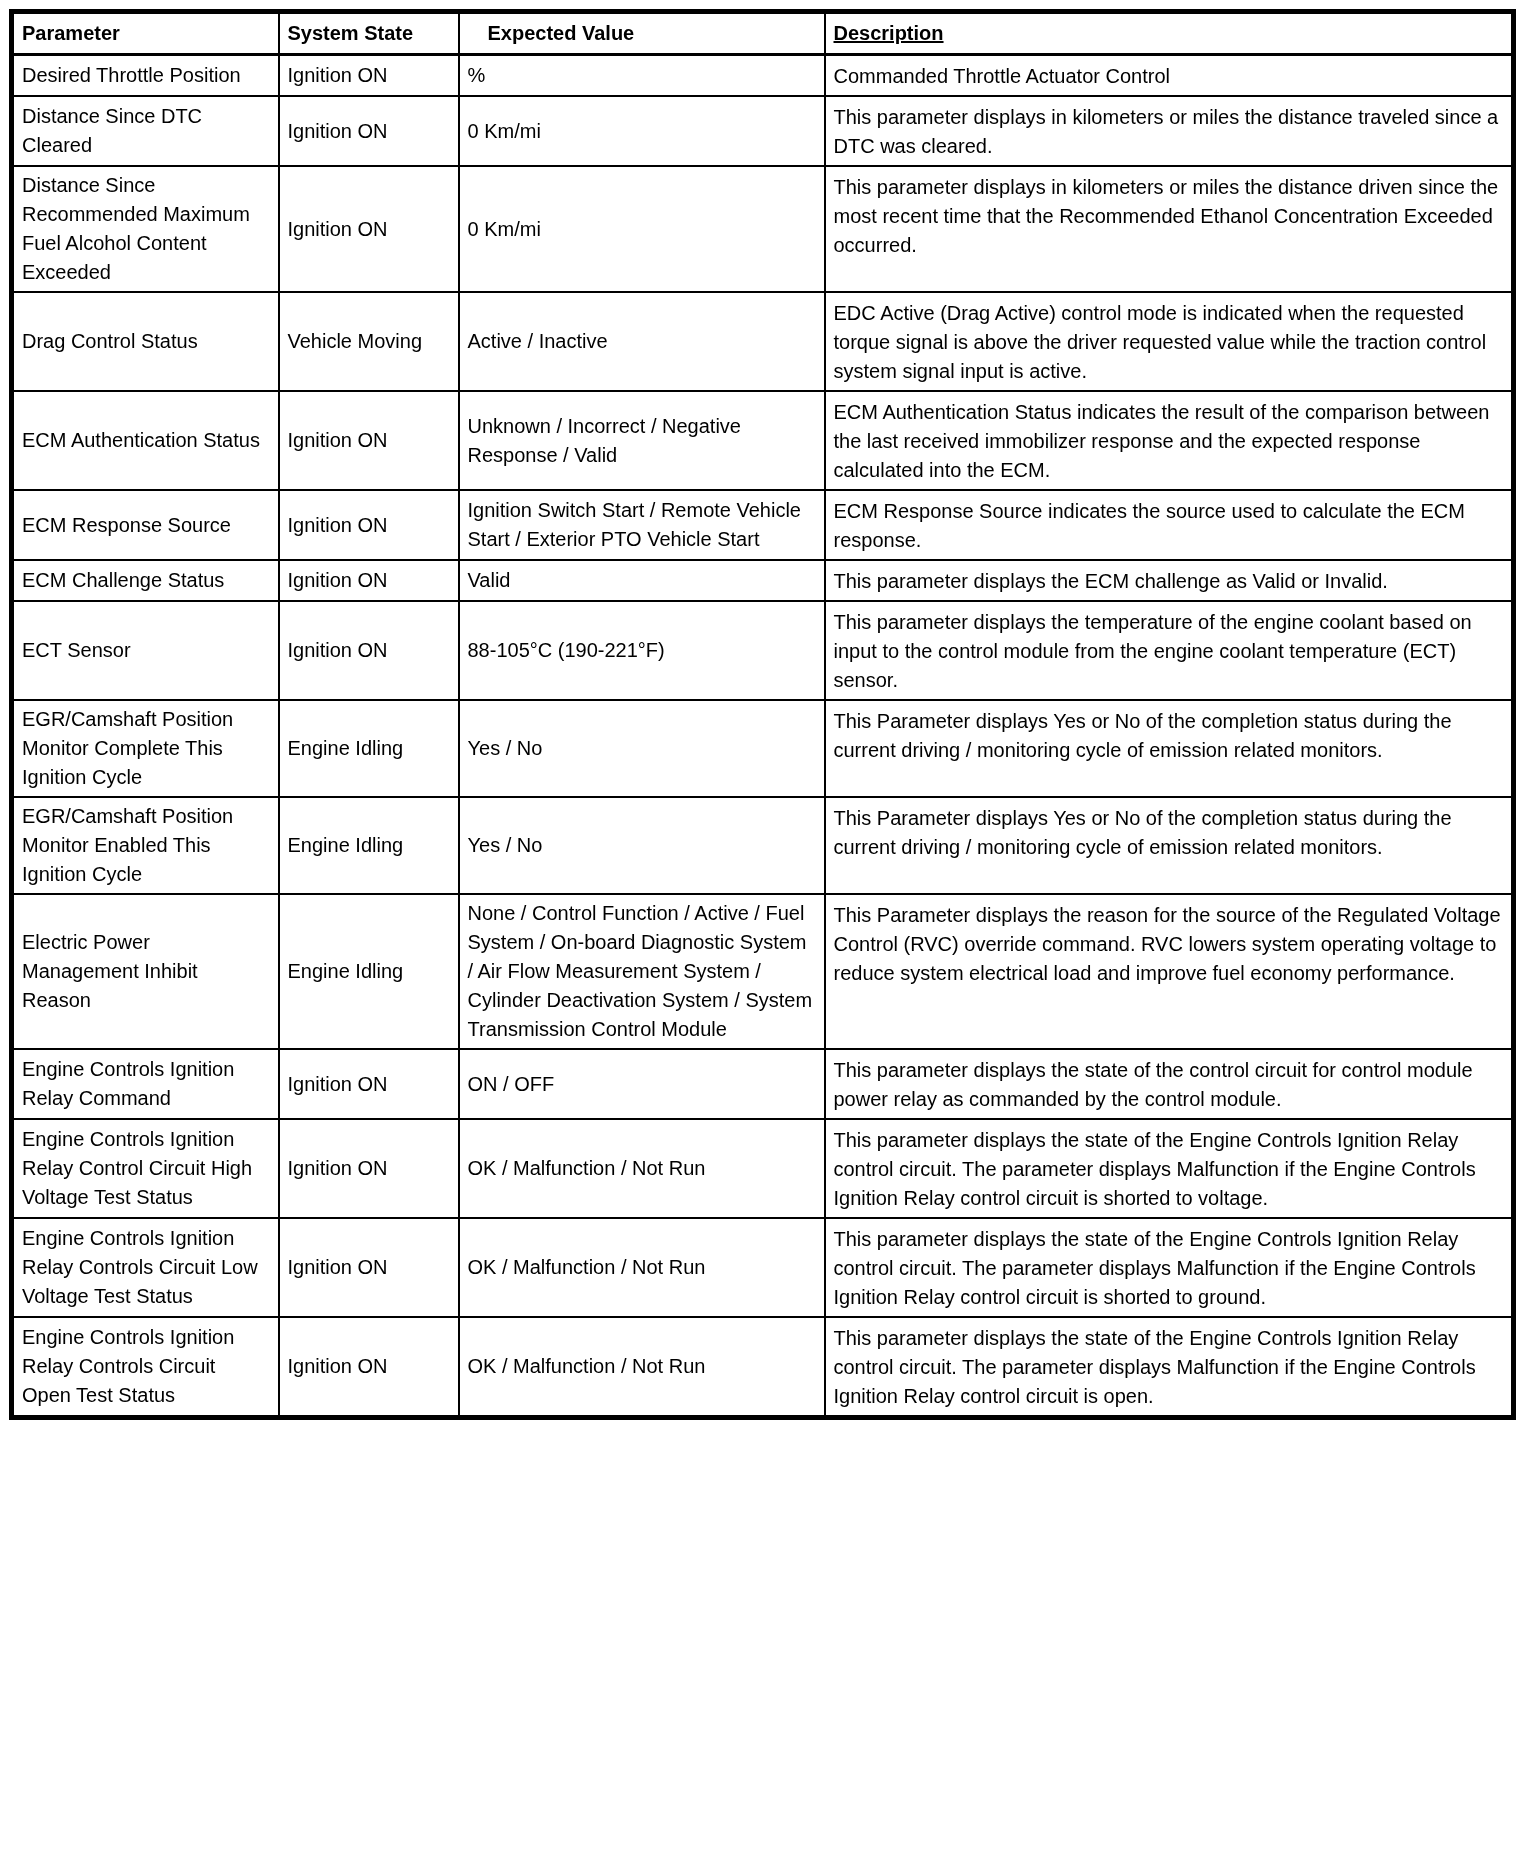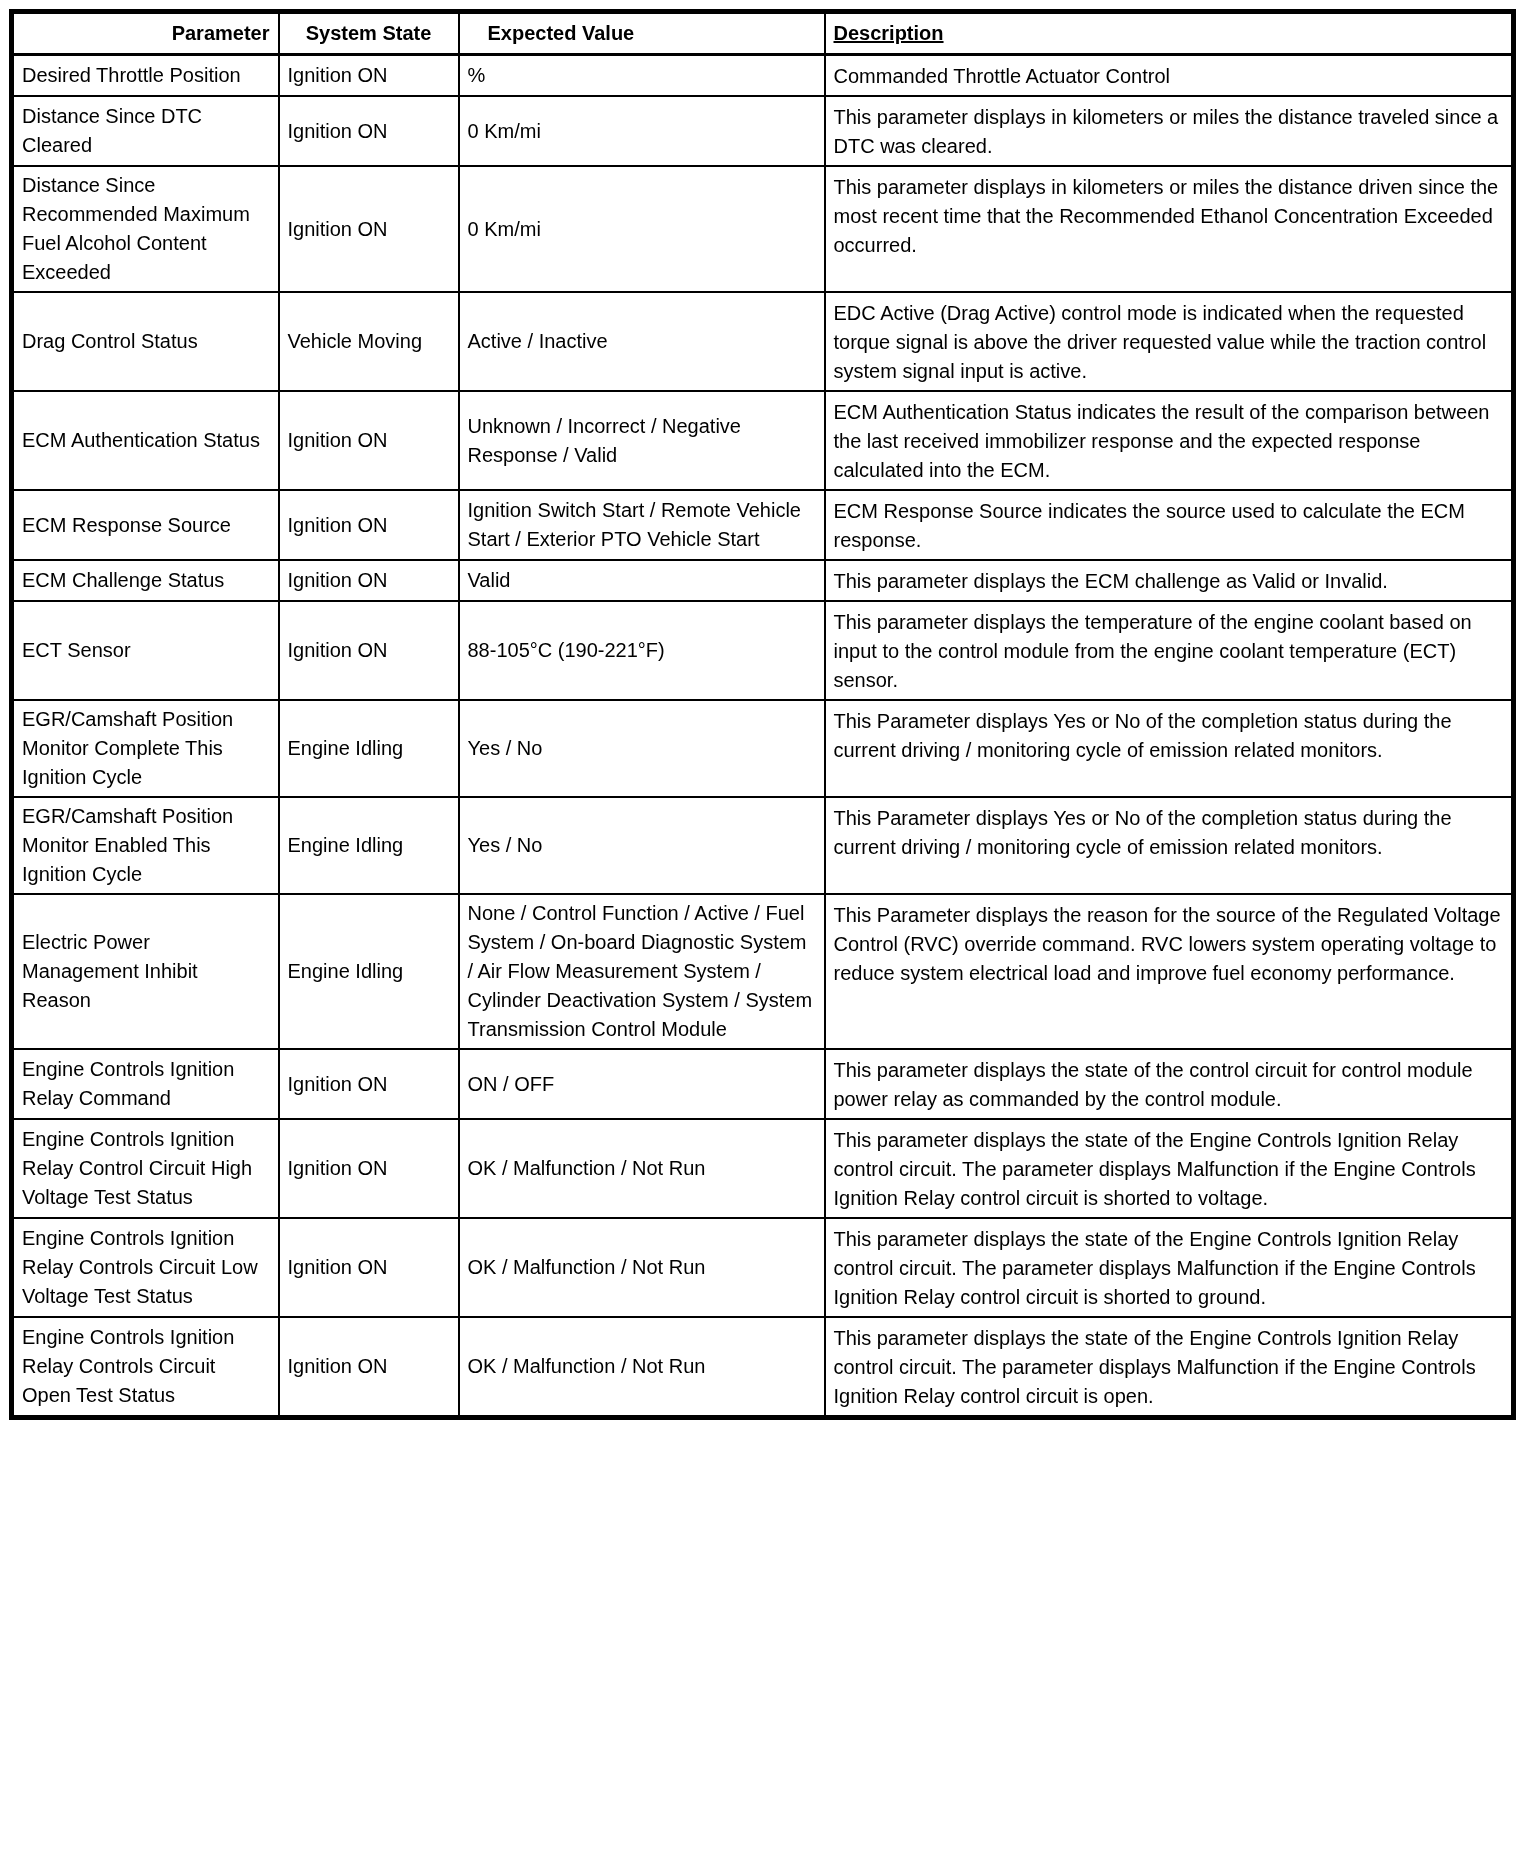--- a/index.html
+++ b/index.html
@@ -33,22 +33,22 @@
     word-wrap: break-word;
     overflow-wrap: break-word;
   }
   thead th {
     font-weight: bold;
     border-bottom: 3px solid #000000;
     padding-top: 5px;
     padding-bottom: 5px;
     vertical-align: middle;
   }
-  th.h-param { text-align: right; }
-  th.h-state { text-align: center; }
+  th.h-param { text-align: left; }
+  th.h-state { text-align: left; }
   th.h-value { text-align: left; padding-left: 28px; }
   th.h-desc  { text-align: left; text-decoration: underline; }
 
   td { text-align: left; }
   td.c-param { vertical-align: middle; }
   td.c-state { vertical-align: middle; margin-top: 32px; }
   td.c-value { vertical-align: middle; }
   td.c-desc  { vertical-align: top; padding-top: 6px; }
 </style>
 </head>

